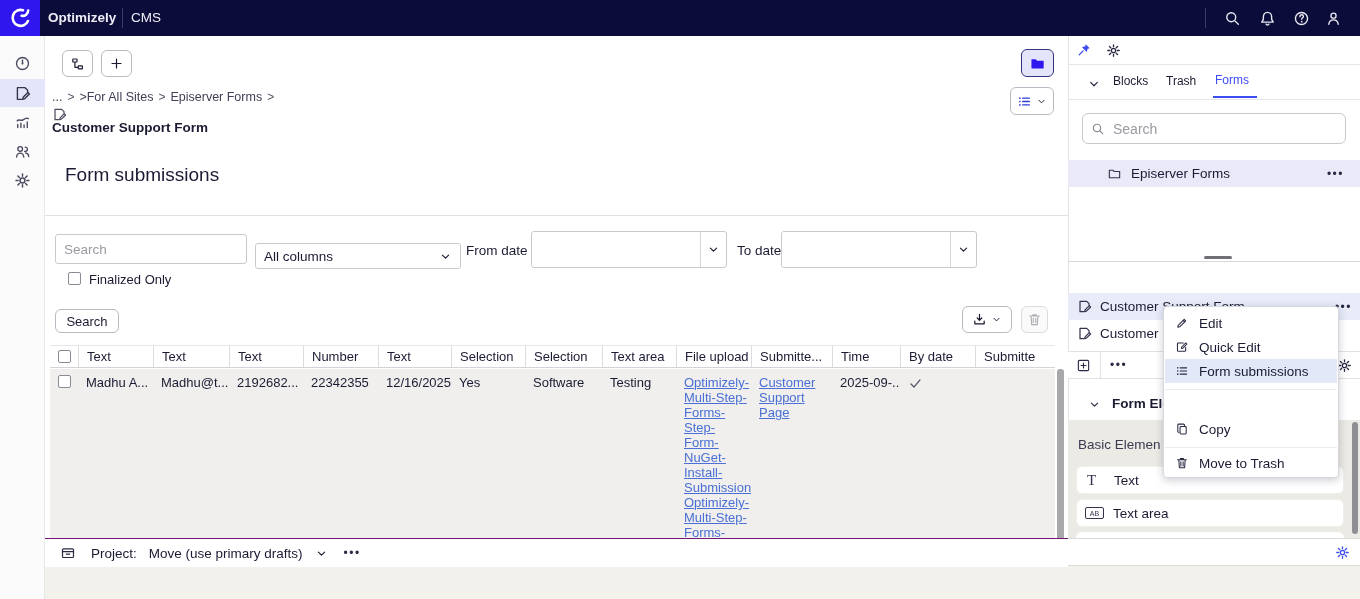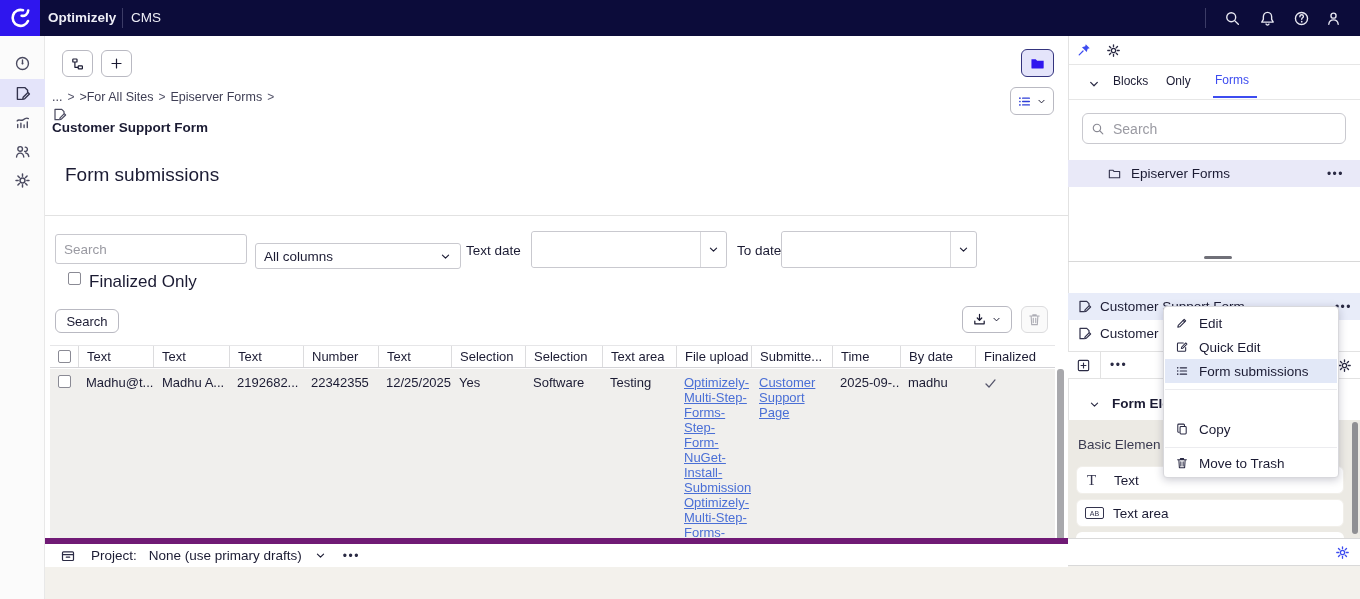--- a/index.html
+++ b/index.html
@@ -39,21 +39,21 @@
   .tab.active{color:#3D4CF0}
   .plist-row{left:1068px;width:292px;height:27px;display:flex;align-items:center;font-size:13.5px}
   .ell{letter-spacing:1.5px;font-size:12px;color:#2A2A44;cursor:pointer}
   .eitem{left:1076px;width:268px;height:28px;background:#fff;border-radius:6px;display:flex;align-items:center;font-size:13.5px;border:1px solid #F1EFEA}
   
   .menu{left:1163px;top:306px;width:176px;height:172px;background:#fff;border:1px solid #D8D8DC;border-radius:4px;box-shadow:0 2px 8px rgba(20,20,50,.22);z-index:50}
   .mitem{position:absolute;left:1px;width:172px;height:24px;display:flex;align-items:center;font-size:13.5px;cursor:pointer}
   .mitem .mic{margin:0 10px 0 10px;color:#2A2A44}
   .msep{position:absolute;left:1px;width:172px;height:1px;background:#ECECEF}
   
-  .bottombar{left:45px;top:538px;width:1023px;height:29px;background:#fff;border-top:6px solid #701a75;display:flex;align-items:center}
+  .bottombar{left:45px;top:538px;width:1023px;height:29px;background:#fff;border-top:1px solid #701a75;display:flex;align-items:center}
   .thumb{background:#A8A8AC;border-radius:3px}
 </style>
 </head>
 <body>
 
 <svg width="0" height="0" style="position:absolute">
 <defs>
 <symbol id="i-search" viewBox="0 0 16 16">
         <g stroke="currentColor" fill="none" stroke-width="1.3" stroke-linecap="round" stroke-linejoin="round">
           <circle cx="6.8" cy="6.8" r="4.2"></circle>
@@ -309,40 +309,40 @@
   <div class="ab" style="left:65px;top:164px;font-size:19px;font-weight:400">Form submissions</div>
 
   <div class="ab" style="left:45px;top:215px;width:1023px;height:1px;background:#E2E2E2"></div>
   <input class="ab input" style="left: 55px; top: 234px; width: 192px; height: 30px;" placeholder="Search">
   <div class="ab selbox" style="left:255px;top:243px;width:206px;height:26px">
     <span>All columns</span>
     <svg class="ic" width="13" height="13" viewBox="0 0 16 16">
         <use href="#i-chev-down"></use>
       </svg>
   </div>
-  <div class="ab" style="left:466px;top:243px;font-size:13.5px">Text date</div>
+  <div class="ab" style="left:466px;top:243px;font-size:13.5px">From date</div>
   <div class="ab selbox" style="left:531px;top:231px;width:196px;height:37px;padding:0">
     <input class="input" style="border: none; width: 168px; height: 100%;">
     <span style="border-left:1px solid #D8D8DC;height:100%;display:flex;align-items:center;padding:0 6px">
         <svg class="ic" width="13" height="13" viewBox="0 0 16 16">
           <use href="#i-chev-down"></use>
         </svg>
       </span>
   </div>
   <div class="ab" style="left:737px;top:243px;font-size:13.5px">To date</div>
   <div class="ab selbox" style="left:781px;top:231px;width:196px;height:37px;padding:0">
     <input class="input" style="border: none; width: 168px; height: 100%;">
     <span style="border-left:1px solid #D8D8DC;height:100%;display:flex;align-items:center;padding:0 6px">
         <svg class="ic" width="13" height="13" viewBox="0 0 16 16">
           <use href="#i-chev-down"></use>
         </svg>
       </span>
   </div>
   <span class="ab cb" style="left:68px;top:272px"></span>
-  <div class="ab" style="left:89px;top:272px;font-size:17px">Finalized Only</div>
+  <div class="ab" style="left:89px;top:272px;font-size:13px">Finalized Only</div>
 
   <div class="ab toolbtn" style="left:55px;top:309px;width:64px;height:24px;font-size:13px">
       <span>Search</span>
     </div>
 
   <div class="ab toolbtn" style="left:962px;top:306px;width:50px;height:27px;gap:4px">
     <svg class="ic" width="15" height="15" viewBox="0 0 16 16">
         <use href="#i-download"></use>
       </svg>
     <svg class="ic" width="11" height="11" viewBox="0 0 16 16">
@@ -362,77 +362,76 @@
     <div class="hcell" style="width:74px">Text</div>
     <div class="hcell" style="width:75px">Number</div>
     <div class="hcell" style="width:73px">Text</div>
     <div class="hcell" style="width:74px">Selection</div>
     <div class="hcell" style="width:77px">Selection</div>
     <div class="hcell" style="width:74px">Text area</div>
     <div class="hcell" style="width:75px">File upload</div>
     <div class="hcell" style="width:81px">Submitte...</div>
     <div class="hcell" style="width:68px">Time</div>
     <div class="hcell" style="width:75px">By date</div>
-    <div class="hcell" style="width:80px">Finalized</div>
+    <div class="hcell" style="width:80px">Submitte</div>
   </div>
 
   <div class="ab trow" style="left:50px;top:369px;width:1005px">
     <div class="rcell" style="width:28px"><span class="cb"></span></div>
+    <div class="rcell" style="width:75px">Madhu A...</div>
     <div class="rcell" style="width:76px">Madhu@t...</div>
-    <div class="rcell" style="width:75px">Madhu A...</div>
     <div class="rcell" style="width:74px">2192682...</div>
     <div class="rcell" style="width:75px">22342355</div>
-    <div class="rcell" style="width:73px">12/25/2025</div>
+    <div class="rcell" style="width:73px">12/16/2025</div>
     <div class="rcell" style="width:74px">Yes</div>
     <div class="rcell" style="width:77px">Software</div>
     <div class="rcell" style="width:74px">Testing</div>
     <div class="rcell wrap" style="width:75px">
       <a class="link">Optimizely-Multi-Step-Forms-Step-Form-NuGet-Install-Submission.</a>
       <a class="link">Optimizely-Multi-Step-Forms-Step-Form-NuGet-Install-</a>
     </div>
     <div class="rcell wrap" style="width:81px">
       <a class="link">Customer Support Page</a>
     </div>
     <div class="rcell" style="width:68px">2025-09-...</div>
-    <div class="rcell" style="width:75px">madhu</div>
     <div class="rcell" style="width:80px">
         <svg class="ic" width="15" height="15" viewBox="0 0 16 16" style="color:#55556B;margin-top:1px">
           <use href="#i-check"></use>
         </svg>
       </div>
   </div>
 
   <div class="ab thumb" style="left:1057px;top:369px;width:7px;height:189px"></div>
 
   <div class="ab bottombar">
     <svg class="ic" width="16" height="16" viewBox="0 0 16 16" style="margin-left:15px;color:#2A2A44">
         <use href="#i-box"></use>
       </svg>
     <span style="margin-left:15px;font-size:13.5px">Project:</span>
-    <span style="margin-left:12px;font-size:13.5px">None (use primary drafts)</span>
+    <span style="margin-left:12px;font-size:13.5px">Move (use primary drafts)</span>
     <svg class="ic" width="13" height="13" viewBox="0 0 16 16" style="margin-left:12px">
         <use href="#i-chev-down"></use>
       </svg>
     <span class="ell" style="margin-left:16px">•••</span>
   </div>
 
   <div class="ab rpanel"></div>
   <svg class="ab ic" width="14" height="14" viewBox="0 0 16 16" style="left:1077px;top:43px;color:#3D4CF0">
       <use href="#i-pin"></use>
     </svg>
   <svg class="ab ic" width="15" height="15" viewBox="0 0 16 16" style="left:1106px;top:43px;color:#2A2A44">
       <use href="#i-gear"></use>
     </svg>
   <div class="ab" style="left:1069px;top:64px;width:291px;height:1px;background:#E6E6E6"></div>
 
   <svg class="ab ic" width="14" height="14" viewBox="0 0 16 16" style="left:1087px;top:77px;color:#2A2A44">
       <use href="#i-chev-down"></use>
     </svg>
   <div class="ab tab" style="left:1113px;top:74px">Blocks</div>
-  <div class="ab tab" style="left:1166px;top:74px">Only</div>
+  <div class="ab tab" style="left:1166px;top:74px">Trash</div>
   <div class="ab tab active" style="left:1215px;top:73px">Forms</div>
   <div class="ab" style="left:1213px;top:96px;width:44px;height:2px;background:#3D4CF0"></div>
   <div class="ab" style="left:1069px;top:99px;width:291px;height:1px;background:#E6E6E6"></div>
 
   <div class="ab" style="left:1082px;top:113px;width:264px;height:31px;border:1px solid #C9C9CF;border-radius:6px;background:#fff;display:flex;align-items:center">
     <svg class="ic" width="14" height="14" viewBox="0 0 16 16" style="margin-left:8px;color:#8A8A94">
         <use href="#i-search"></use>
       </svg>
     <input class="input" style="border: none; width: 220px; height: 100%; font-size: 14px;" placeholder="Search">
   </div>

